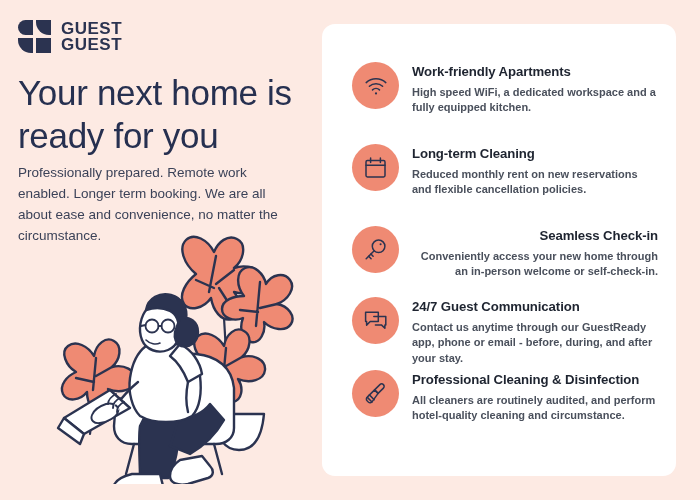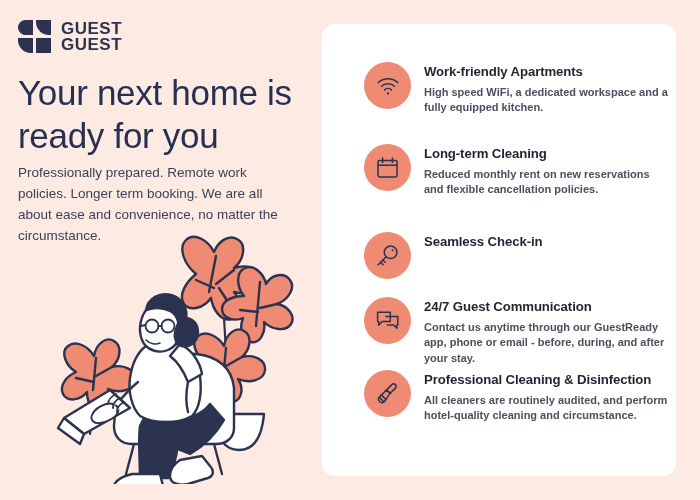--- a/index.html
+++ b/index.html
@@ -38,25 +38,25 @@
   }
 
   .illustration{position:absolute;left:28px;top:222px;width:290px;height:262px;}
   .illustration svg{display:block;width:290px;height:262px;}
 
   
   .card{
     position:absolute;left:322px;top:24px;width:354px;height:452px;
     background:#ffffff;border-radius:13px;
   }
-  .features{position:absolute;left:0;top:0;width:354px;height:452px;padding:0;margin-left:12px;}
+  .features{position:absolute;left:0;top:0;width:354px;height:452px;padding:0;}
   .feature{
     position:absolute;left:30px;width:306px;display:flex;align-items:flex-start;gap:13px;
   }
-  .f0{top:38px;} .f1{top:120px;} .f2{top:208px;text-align:right;} .f3{top:273px;justify-content:space-between;} .f4{top:346px;}
+  .f0{top:38px;} .f1{top:120px;} .f2{top:202px;text-align:right;} .f3{top:273px;justify-content:space-between;} .f4{top:346px;}
 
   .f-icon{
     flex:0 0 auto;width:47px;height:47px;border-radius:50%;
     background:#ef8a73;display:flex;align-items:center;justify-content:center;
   }
   .f-icon svg{display:block;}
   .f-text{padding-top:2px;}
   .f-title{
     font-size:13.2px;font-weight:bold;color:#1e2430;line-height:1.25;margin:0 0 4px 0;
     letter-spacing:-0.1px;
@@ -80,21 +80,21 @@
           <i class="lm-br"></i>
       </span>
       <span class="logo-word">
         <span>GUEST</span>
         <span>GUEST</span>
       </span>
     </div>
 
     <div class="headline">Your next home is ready for you</div>
 
-    <div class="subcopy">Professionally prepared. Remote work policies. Longer term booking. We are all about ease and convenience, no matter the circumstance.</div>
+    <div class="subcopy">Professionally prepared. Remote work enabled. Longer term booking. We are all about ease and convenience, no matter the circumstance.</div>
 
     <div class="illustration">
       <svg viewBox="0 0 290 262" xmlns="http://www.w3.org/2000/svg">
         <g fill="none" stroke="#2b3350" stroke-width="2.4" stroke-linecap="round" stroke-linejoin="round">
 
           <g>
 
             <path d="M200 196 C200 160 198 128 196 96" fill="none" stroke-width="2.2"></path>
             <path d="M200 196 C206 170 214 152 220 140" fill="none" stroke-width="2.2"></path>
 
@@ -215,20 +215,21 @@
           <svg width="25" height="25" viewBox="0 0 25 25" fill="none" stroke="#2b3350" stroke-width="1.5" stroke-linecap="round" stroke-linejoin="round">
             <circle cx="15.6" cy="9.3" r="6.3"></circle>
             <circle cx="17.6" cy="7.2" r="1.05" fill="#2b3350" stroke="none"></circle>
             <path d="M11.2 13.8 L3.2 21.7"></path>
             <path d="M5.6 19.3 L8.1 21.8"></path>
             <path d="M7.9 17 L10.1 19.2"></path>
           </svg>
         </span>
         <span class="f-text">
           <p class="f-title">Seamless Check-in</p>
+          <p class="f-desc">Conveniently access your new home through an in-person welcome or self-check-in.</p>
         </span>
       </div>
 
       <div class="feature f3">
         <span class="f-icon">
           <svg width="26" height="25" viewBox="0 0 26 25" fill="none" stroke="#2b3350" stroke-width="1.5" stroke-linecap="round" stroke-linejoin="round">
             <path d="M2.6 4.3 H15.3 V13.5 H7.2 L3.6 17.1 V13.5 H2.6 Z"></path>
             <path d="M10.8 8.4 H22.8 V16.9 H21.9 V20.3 L18.4 16.9 H12.4"></path>
           </svg>
         </span>

